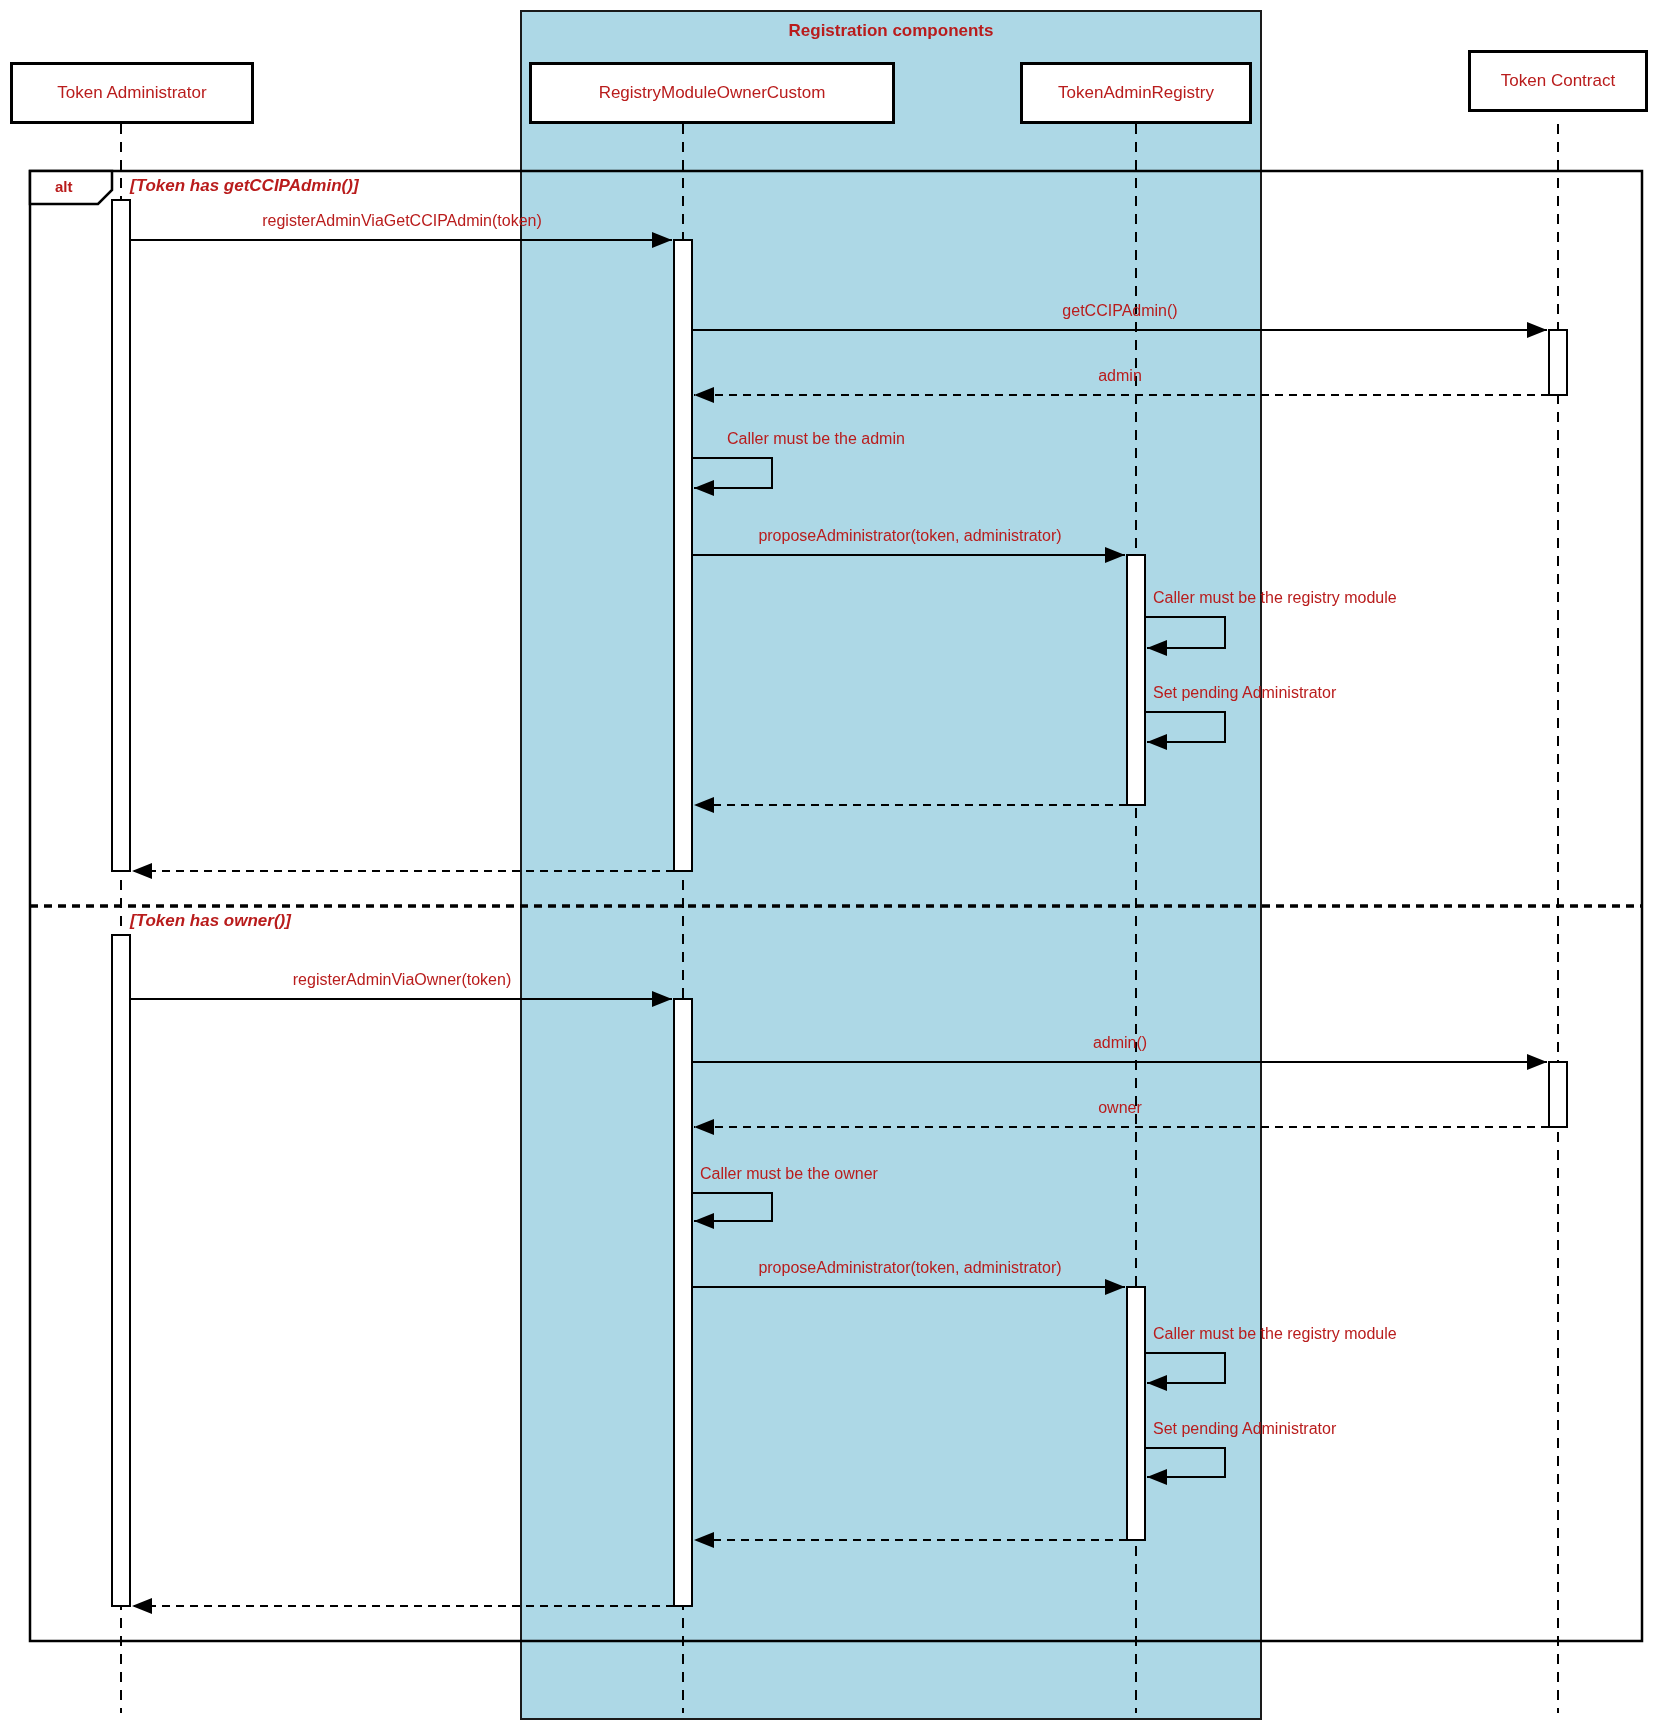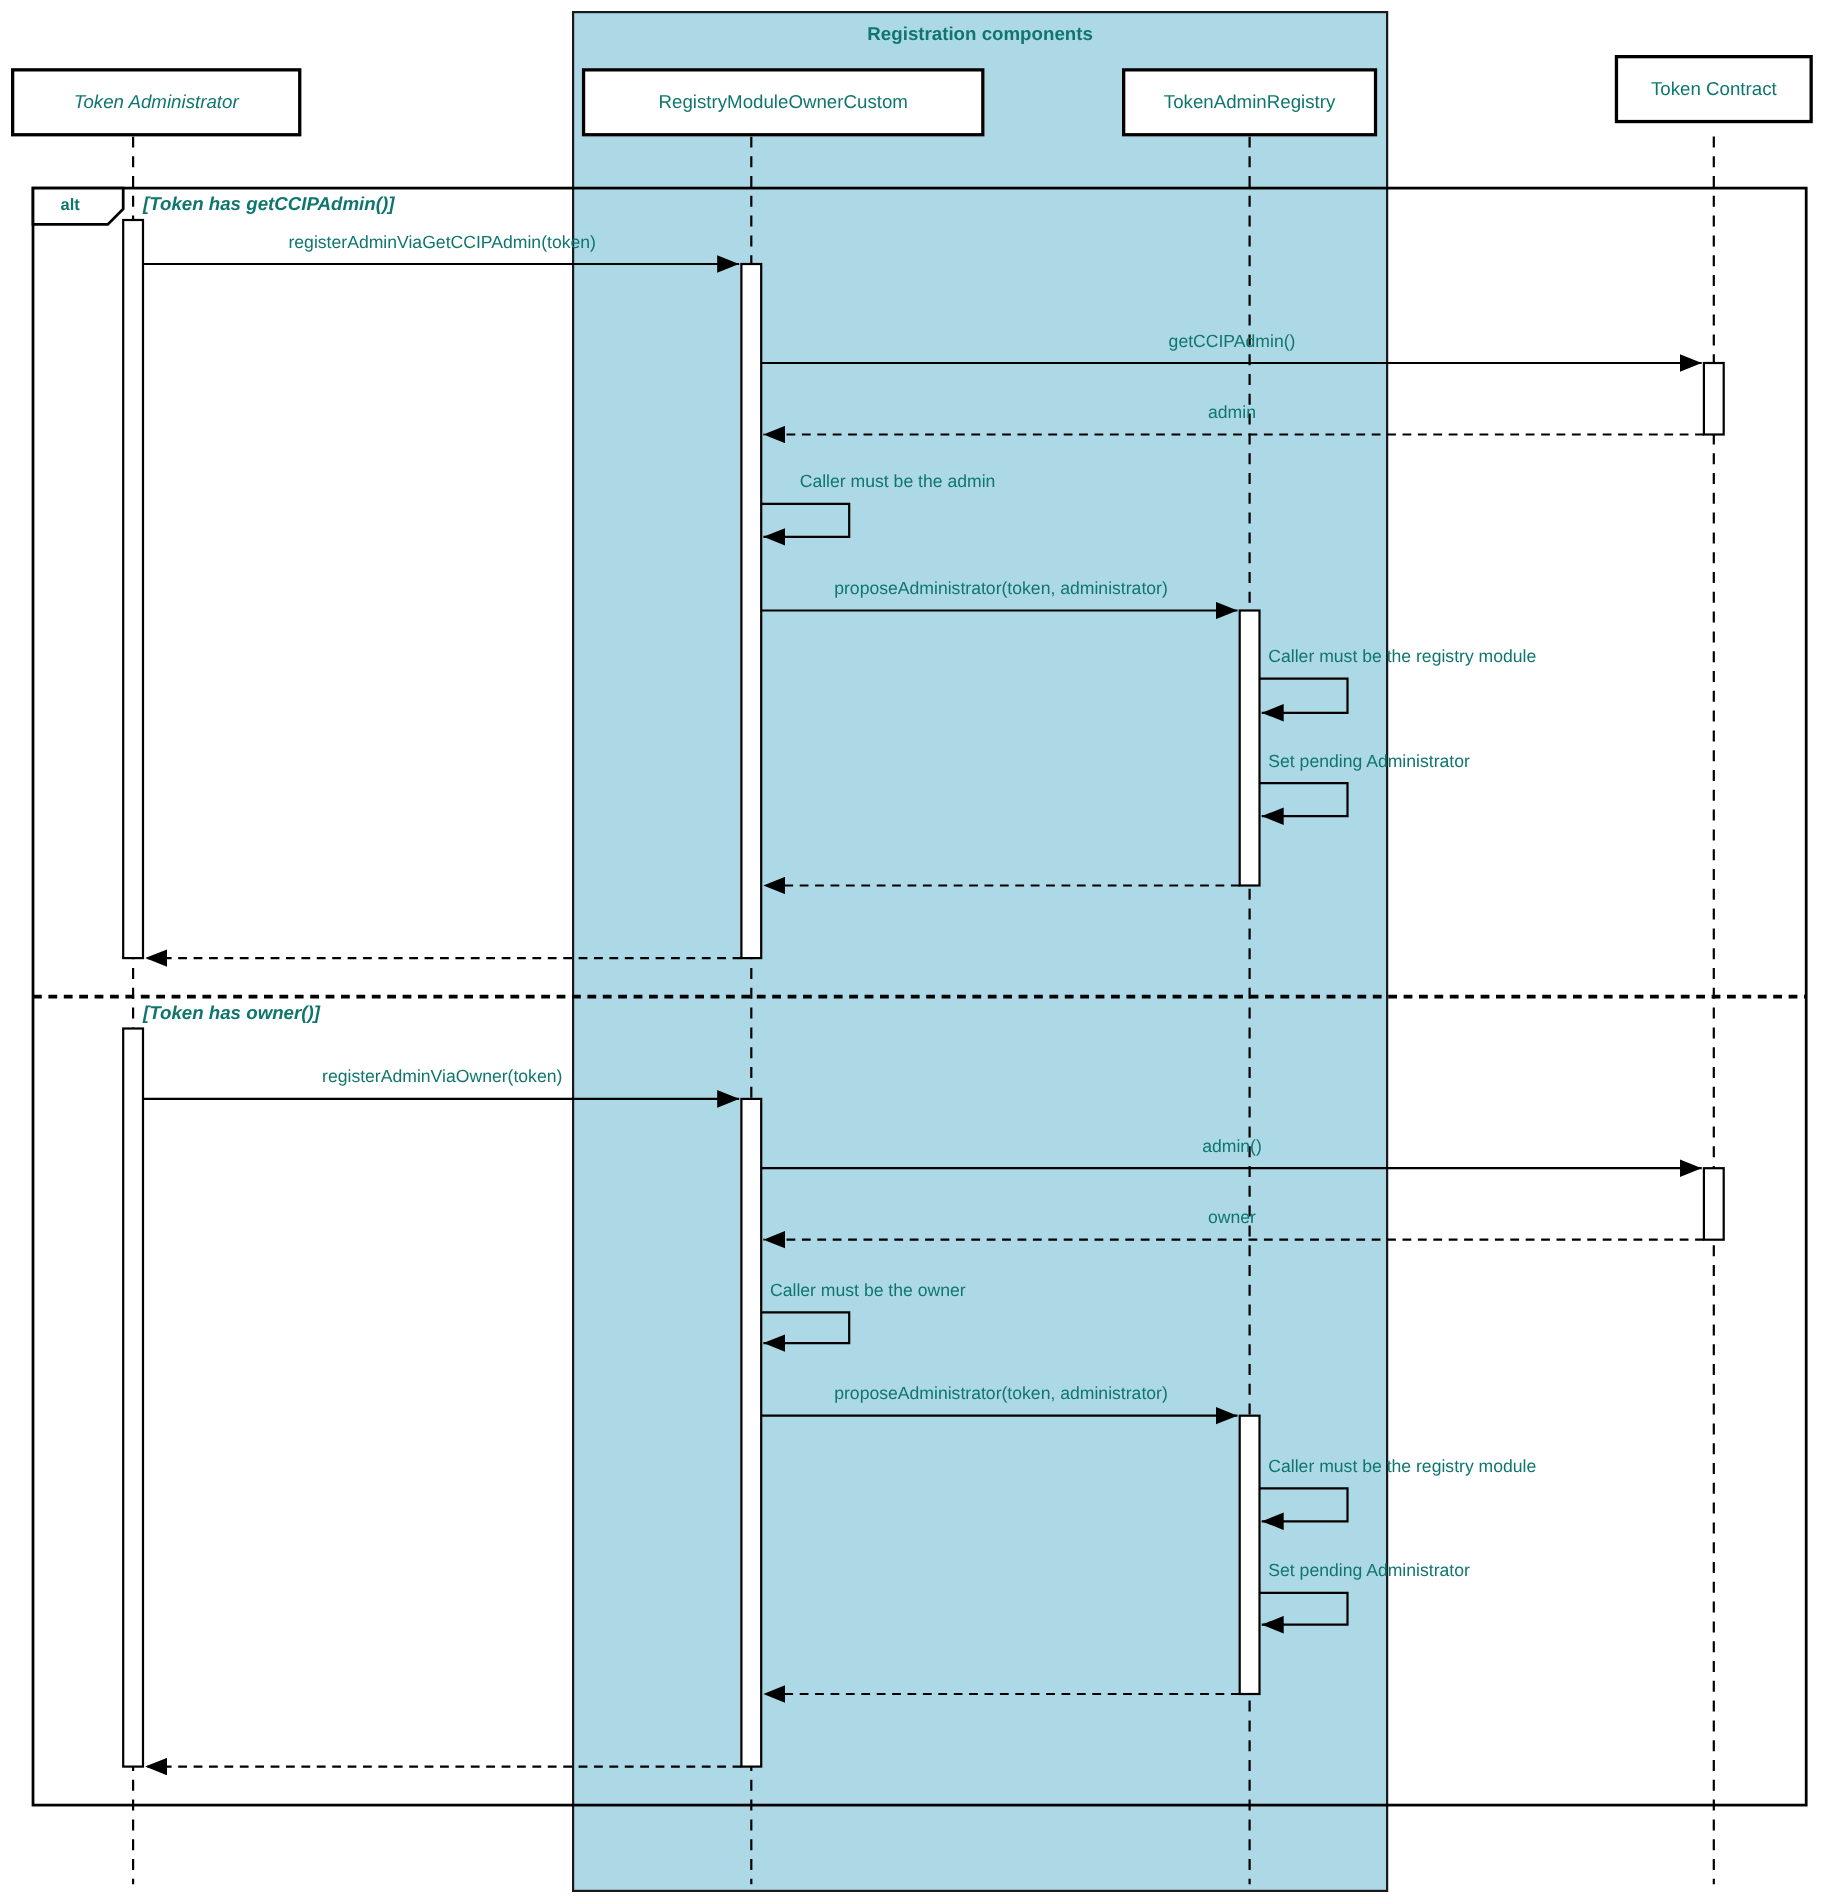--- a/index.html
+++ b/index.html
@@ -1,21 +1,21 @@
 <!DOCTYPE html>
 <html><head>
 <meta charset="utf-8">
 <style>
   html,body{margin:0;padding:0;background:#ffffff;}
   .stage{
     position:relative;
     width:1662px;height:1730px;
     background:#ffffff;
     font-family:"Liberation Sans","DejaVu Sans",sans-serif;
-    color:#0f766e;
+    color:#b91c1c;
     overflow:hidden;
   }
   .group-band{
     position:absolute;
     left:520px;top:10px;width:742px;height:1710px;
     background:#ADD8E6;
     border:2px solid #1a1a1a;
     box-sizing:border-box;
   }
   .group-title{
@@ -106,21 +106,21 @@
     <path class="selfmsg" d="M1145,1353 h80 v30 h-78" marker-end="url(#arrow)"></path>
     <path class="selfmsg" d="M1145,1448 h80 v29 h-78" marker-end="url(#arrow)"></path>
     <line class="ret" x1="1127" y1="1540" x2="694" y2="1540" marker-end="url(#arrow)"></line>
     <line class="ret" x1="674" y1="1606" x2="132" y2="1606" marker-end="url(#arrow)"></line>
 
     <path class="pentagon" d="M30,171 L112,171 L112,190 L98,204 L30,204 Z"></path>
   </svg>
 
   <div class="group-title">Registration components</div>
 
-  <div class="participant" style="left:10px;top:62px;width:264px;font-style:italic;">
+  <div class="participant" style="left:10px;top:62px;width:244px;">
     <span>Token Administrator</span>
   </div>
   <div class="participant" style="left:529px;top:62px;width:366px;">
     <span>RegistryModuleOwnerCustom</span>
   </div>
   <div class="participant" style="left:1020px;top:62px;width:232px;">
     <span>TokenAdminRegistry</span>
   </div>
   <div class="participant" style="left:1468px;top:50px;width:180px;">
     <span>Token Contract</span>

